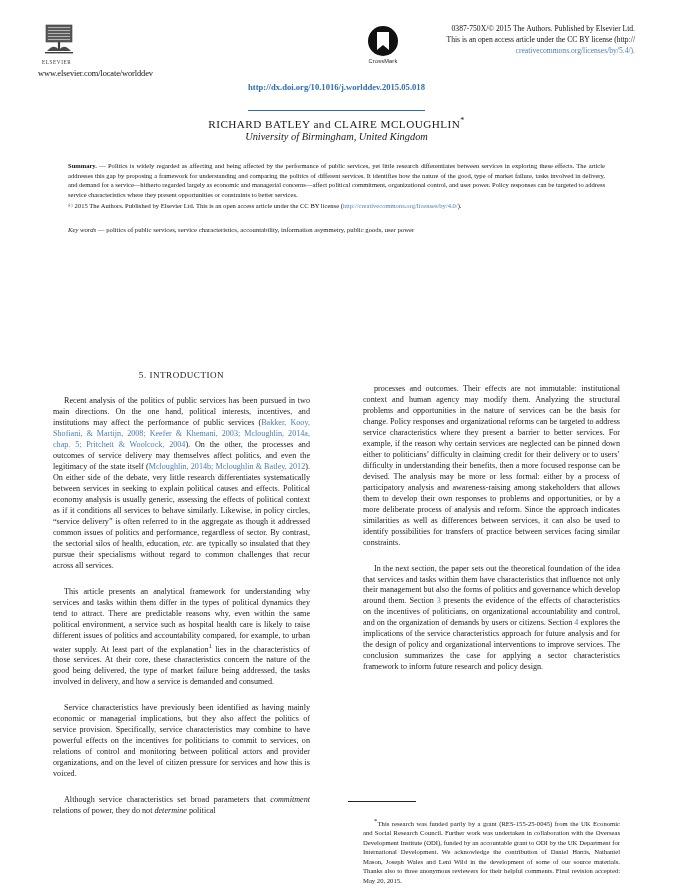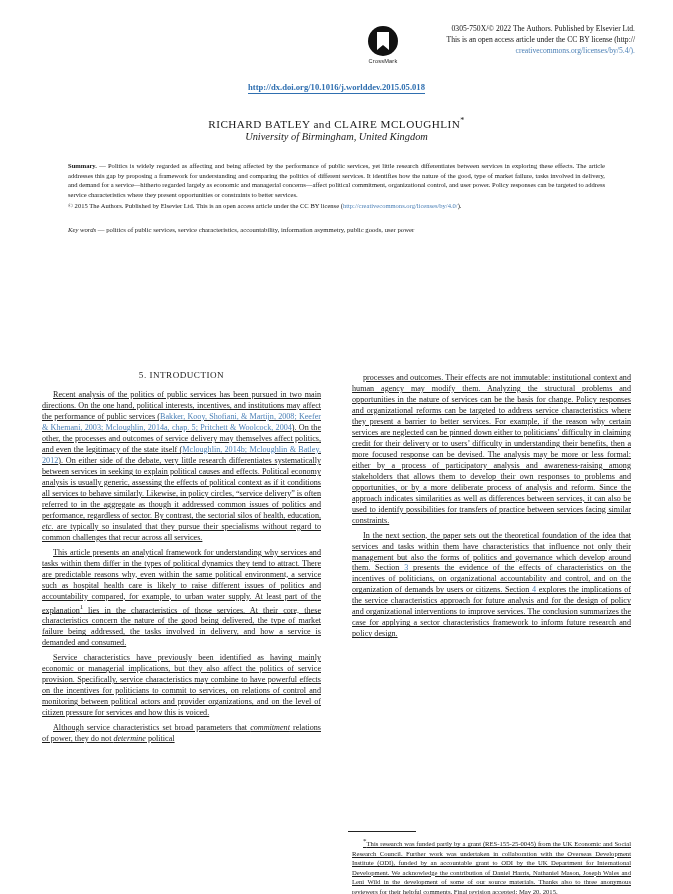--- a/index.html
+++ b/index.html
@@ -115,21 +115,21 @@
     top: 52px;
     text-align: center;
   }
   .doi-line a {
     font-family: "Liberation Serif", serif;
     font-weight: bold;
     font-size: 8.6px;
     color: #2f6fb0;
     text-decoration: none;
     border-bottom: 1px solid #2f6fb0;
-    padding-bottom: 1px;
+    padding-bottom: 18px;
   }
 
   
   .title {
     text-align: center;
     font-size: 19.5px;
     font-weight: normal;
     letter-spacing: 0.1px;
     margin: 22px 0 0 0;
     line-height: 1.2;
@@ -184,25 +184,24 @@
     gap: 23px;
   }
   .col {
     width: 287px;
     font-size: 8.15px;
     line-height: 1.345;
     text-align: justify;
     position: relative;
   }
   .col p {
-    margin: 4px;
+    margin: 15px;
     text-indent: 11px;
     -webkit-hyphens: auto;
     hyphens: auto;
-    text-decoration: underline;
   }
   .col em { font-style: italic; }
   .cite { color: #4a7fb5; }
   .xref { color: #4a7fb5; }
   sup.fn { font-size: 6px; vertical-align: super; color: #111; }
 
   .col-right { display: flex; flex-direction: column; }
   .right-body { flex: 0 0 auto; }
   .footnote-wrap {
     margin-top: auto;
@@ -222,28 +221,48 @@
   }
   .footnote .star { vertical-align: super; font-size: 7px; }
 </style>
 </head>
 <body>
 
 <div class="page">
 
   <div class="masthead">
 
+    <div class="brand-block">
+      <div class="elsevier-logo">
+        <svg viewBox="0 0 38 34" width="38" height="34" aria-hidden="true">
+          <rect x="4" y="1" width="26" height="17" fill="#5a5a5a"></rect>
+          <rect x="4" y="1" width="26" height="17" fill="none" stroke="#3d3d3d" stroke-width="0.6"></rect>
+          <g fill="#ffffff" opacity="0.55">
+            <rect x="6" y="3" width="22" height="1"></rect>
+            <rect x="6" y="6" width="22" height="1"></rect>
+            <rect x="6" y="9" width="22" height="1"></rect>
+            <rect x="6" y="12" width="22" height="1"></rect>
+            <rect x="6" y="15" width="22" height="1"></rect>
+          </g>
+          <path d="M17 18 L17 26" stroke="#3d3d3d" stroke-width="2.2" fill="none"></path>
+          <path d="M5 27 Q12 19 17 26 Q22 19 29 27 Z" fill="#4a4a4a"></path>
+          <rect x="3" y="28" width="28" height="1.4" fill="#3d3d3d"></rect>
+        </svg>
+      </div>
+      <div class="elsevier-word">ELSEVIER</div>
+      <div class="elsevier-url">www.elsevier.com/locate/worlddev</div>
+    </div>
 
     <div class="crossmark-block">
       <div class="crossmark-circle"></div>
       <div class="crossmark-label">CrossMark</div>
     </div>
 
     <div class="journal-block">
-      <div>0305-750X/© 2022 The Authors. Published by Elsevier Ltd.</div>
+      <div>0387-750X/© 2015 The Authors. Published by Elsevier Ltd.</div>
       <div>
         <span>This is an open access article under the CC BY license (http://</span>
       </div>
       <div>
         <span class="lnk">creativecommons.org/licenses/by/5.4/).</span>
       </div>
     </div>
 
     <div class="doi-line">
       <a href="#">http://dx.doi.org/10.1016/j.worlddev.2015.05.018</a>

